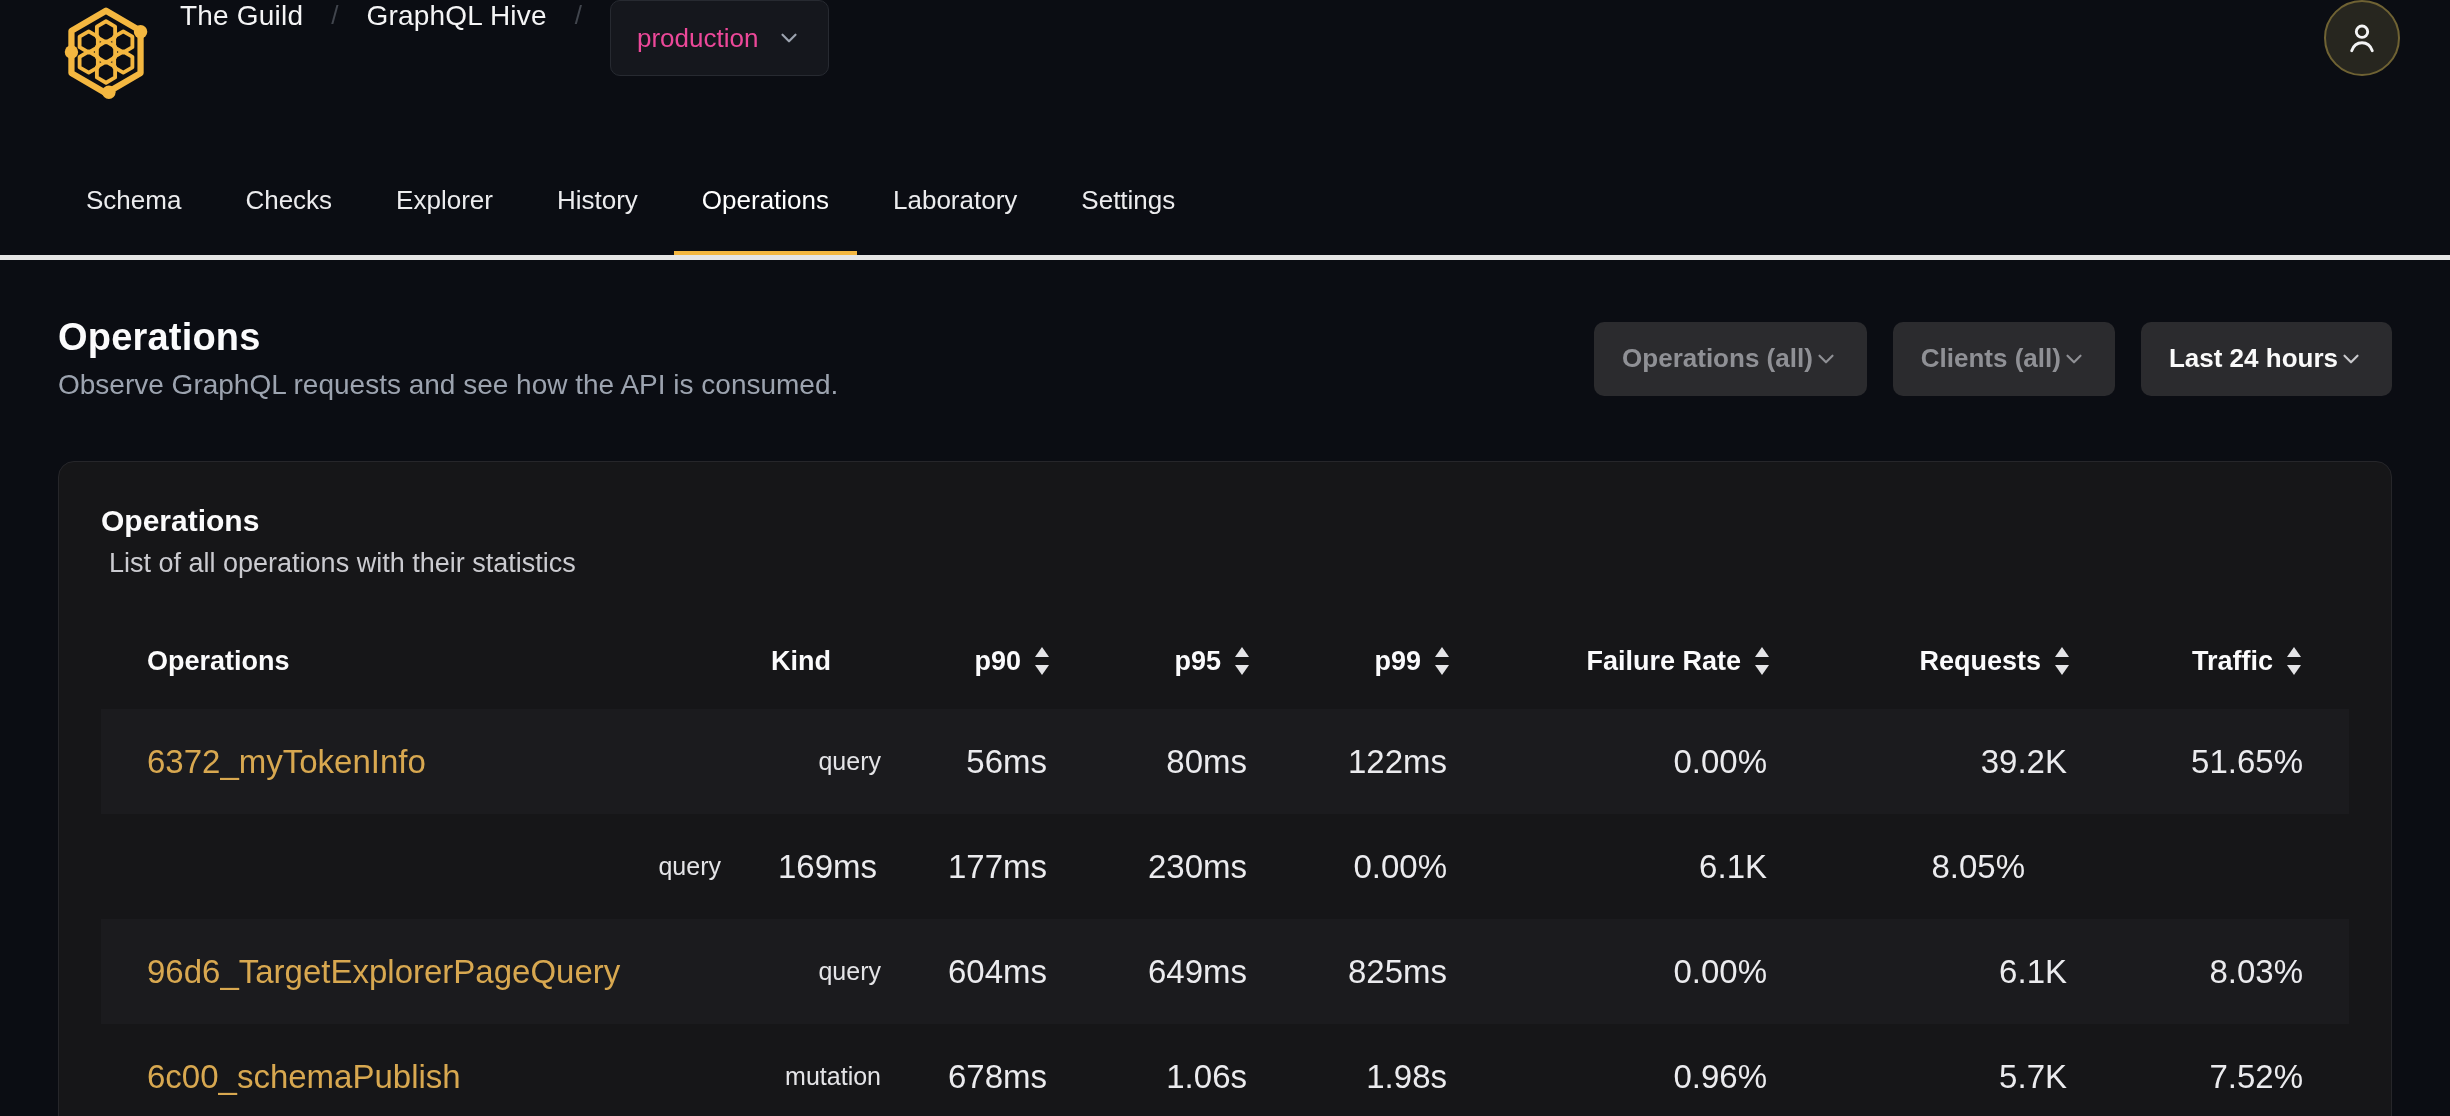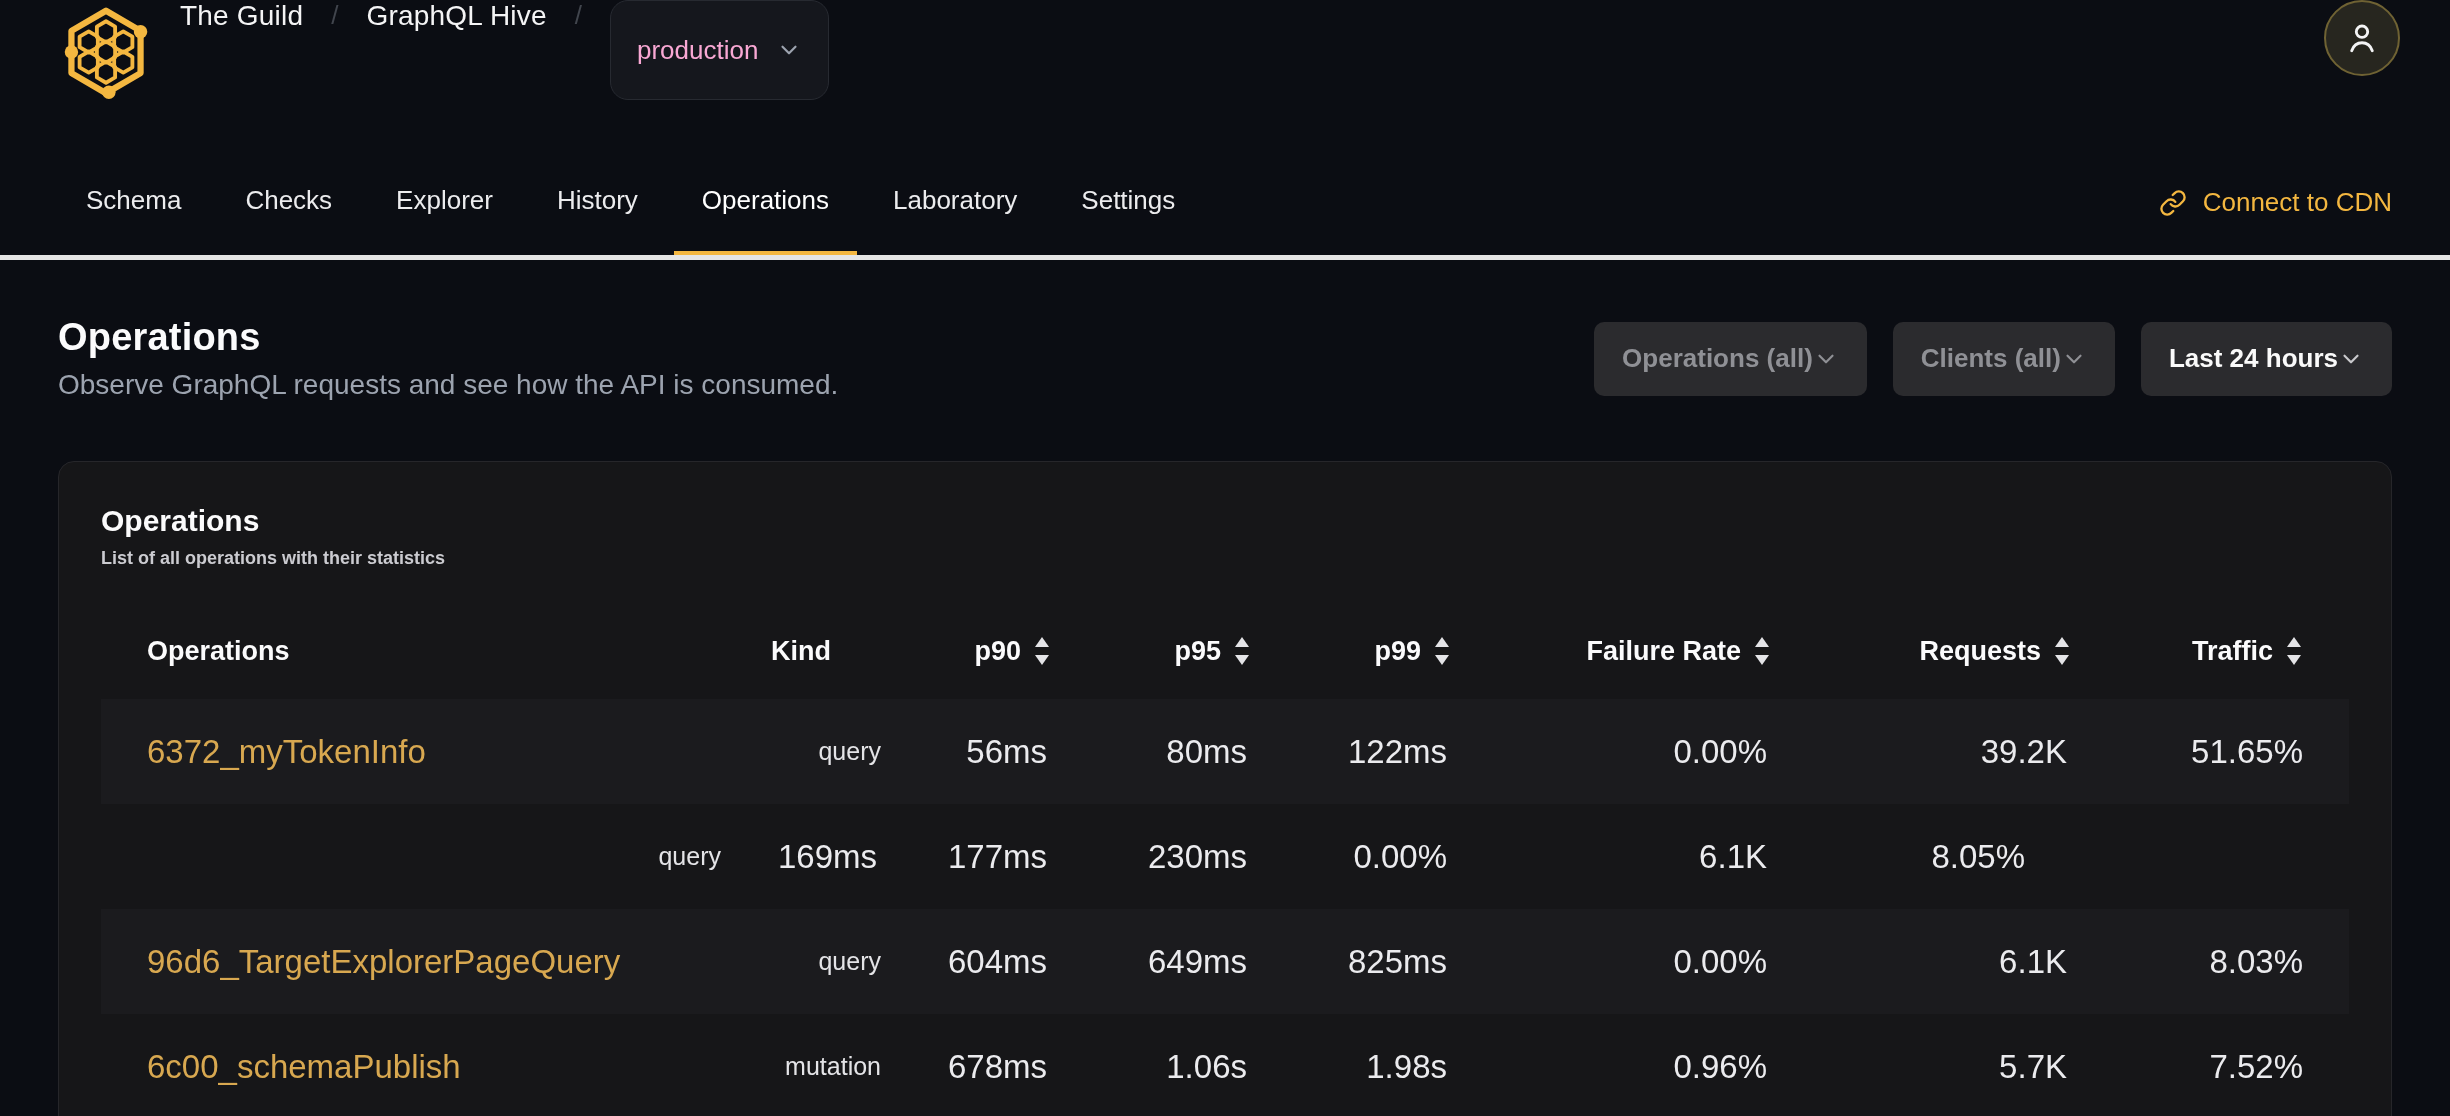--- a/index.html
+++ b/index.html
@@ -22,23 +22,23 @@
     height:150px;
     display:flex;align-items:flex-start;
     padding:0 50px 0 58px;
     gap:26px;
   }
   .logo-wrap{width:96px;height:104px;display:flex;align-items:center;justify-content:center;flex:0 0 auto;}
   .brand-name{font-size:28px;font-weight:500;color:#f4f4f5;letter-spacing:.2px;}
   .crumb-sep{font-size:26px;color:#41454d;font-weight:400;padding:0 2px;}
   .target-select{
     display:flex;align-items:center;gap:18px;
-    background:#15171d;border:1px solid #272a31;border-radius:18px;
-    padding:0 26px;height:100px;
-    font-size:26px;color:#f9a8d4;cursor:pointer;
+    background:#15171d;border:1px solid #272a31;border-radius:10px;
+    padding:0 26px;height:76px;
+    font-size:26px;color:#ec4899;cursor:pointer;
     font-family:inherit;
   }
   .chev{width:26px;height:26px;stroke:#9ca3af;fill:none;stroke-width:2;stroke-linecap:round;stroke-linejoin:round;}
   .spacer{flex:1;}
   .avatar-btn{
     width:76px;height:76px;border-radius:50%;
     background:#27261f;border:2px solid #6f6233;
     display:flex;align-items:center;justify-content:center;cursor:pointer;
   }
   .avatar-btn svg{width:38px;height:38px;stroke:#f4f4f5;fill:none;stroke-width:1.8;stroke-linecap:round;stroke-linejoin:round;}
@@ -87,21 +87,21 @@
   
   .card{
     margin-top:60px;
     background:var(--card-bg);
     border:1px solid #26262a;
     border-radius:16px;
     padding:42px 42px 0 42px;
     height:700px;
   }
   .card-title{font-size:30px;font-weight:700;color:#fbfbfc;}
-  .card-subtitle{margin-top:10px;font-size:18px;color:#cbcbd0;font-weight:700;}
+  .card-subtitle{margin-top:10px;font-size:27px;color:#cbcbd0;font-weight:400;margin-left:8px;}
   
   .ops-table{margin-top:34px;}
   .trow{
     display:grid;
     grid-template-columns:620px 160px 170px 200px 200px 320px 300px 1fr;
     align-items:center;
   }
   .thead{height:96px;}
   .trow.body-row{height:105px;}
   .trow.striped{background:var(--stripe-bg);}
@@ -170,27 +170,20 @@
   <nav class="tabs-row">
     <div class="tabs">
       <div class="tab">Schema</div>
       <div class="tab">Checks</div>
       <div class="tab">Explorer</div>
       <div class="tab">History</div>
       <div class="tab active">Operations</div>
       <div class="tab">Laboratory</div>
       <div class="tab">Settings</div>
     </div>
-    <a class="cdn-link">
-      <svg viewBox="0 0 24 24">
-        <path d="M10 13a5 5 0 0 0 7.54.54l3-3a5 5 0 0 0-7.07-7.07l-1.72 1.71"></path>
-        <path d="M14 11a5 5 0 0 0-7.54-.54l-3 3a5 5 0 0 0 7.07 7.07l1.71-1.71"></path>
-      </svg>
-      <span>Connect to CDN</span>
-    </a>
   </nav>
 </header>
 
 <main>
   <div class="page-header">
     <div>
       <h1 class="page-title">Operations</h1>
       <p class="page-subtitle">Observe GraphQL requests and see how the API is consumed.</p>
     </div>
     <div class="filters">

